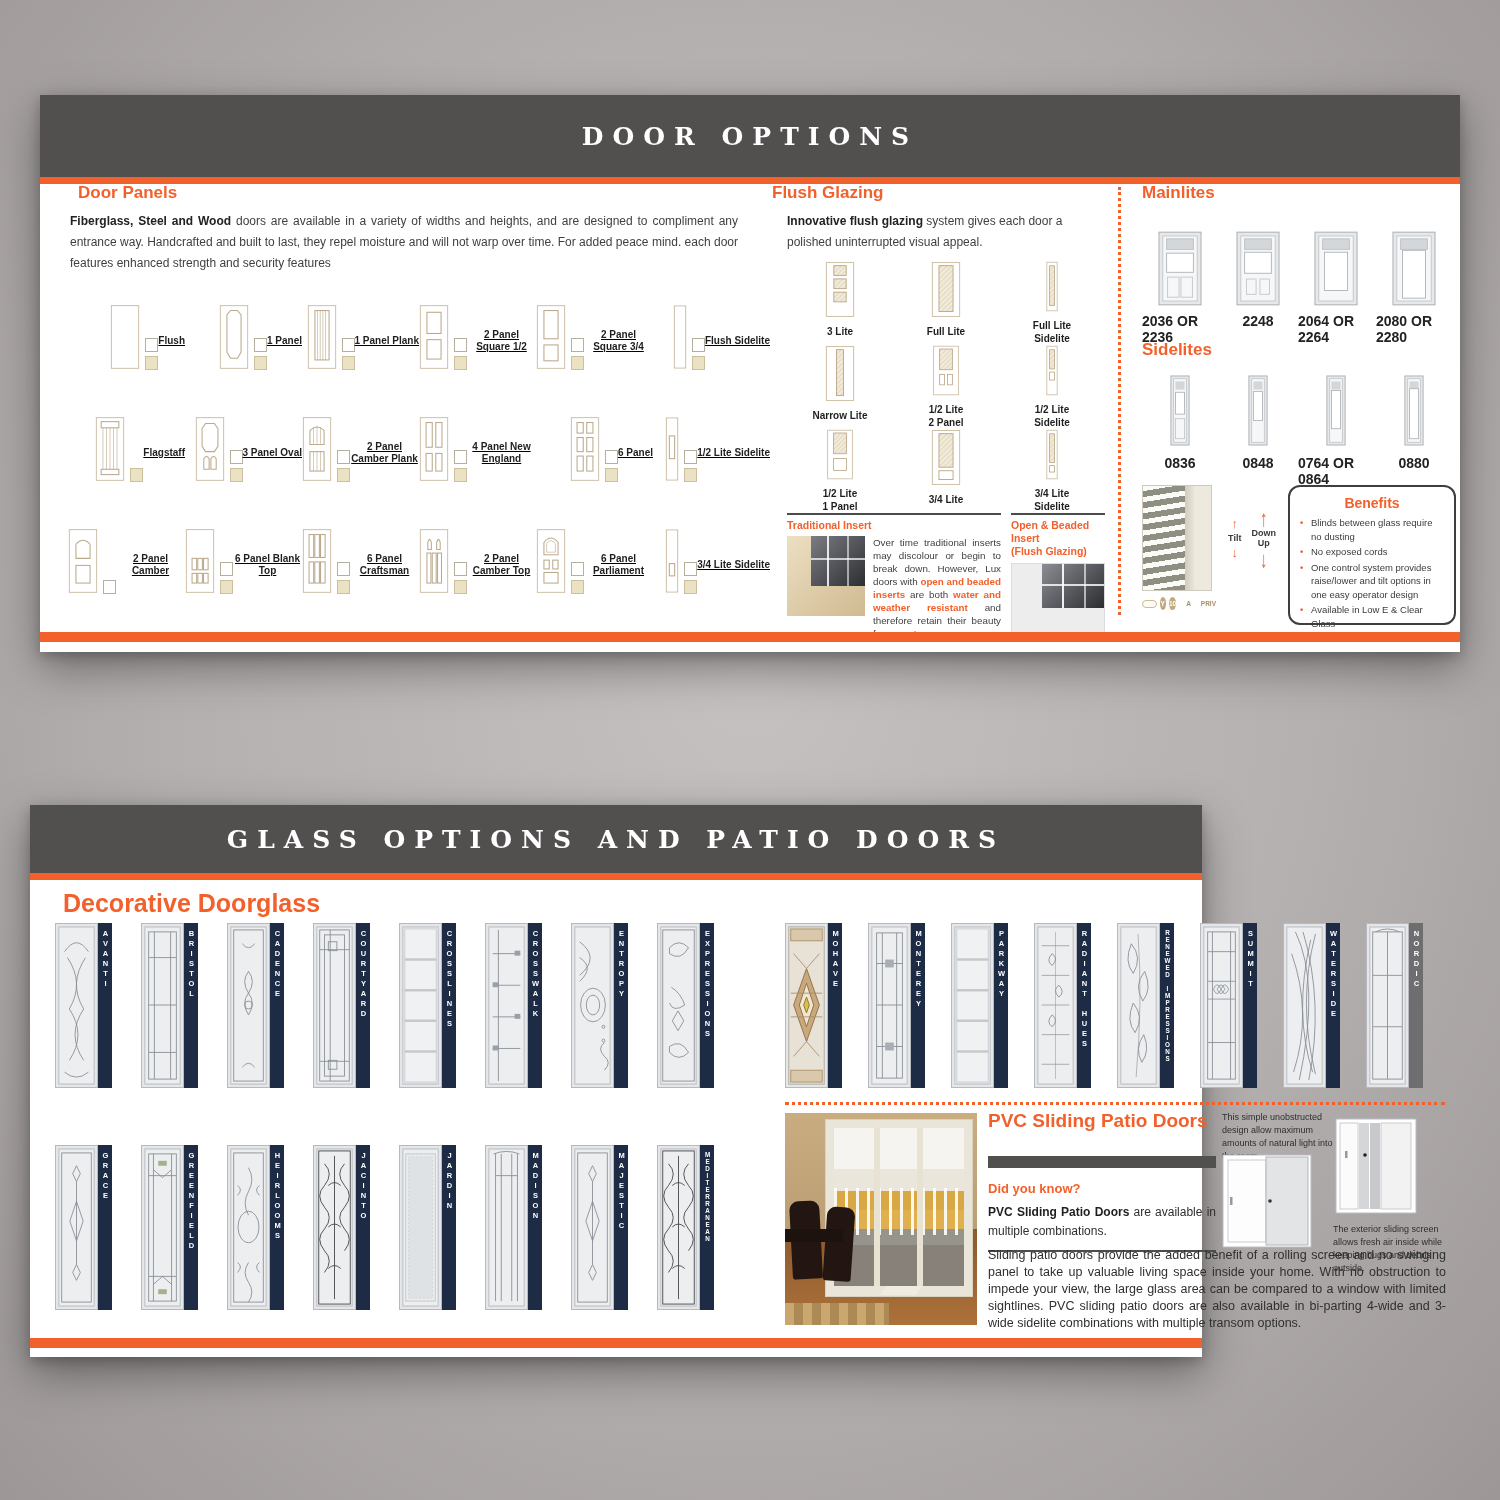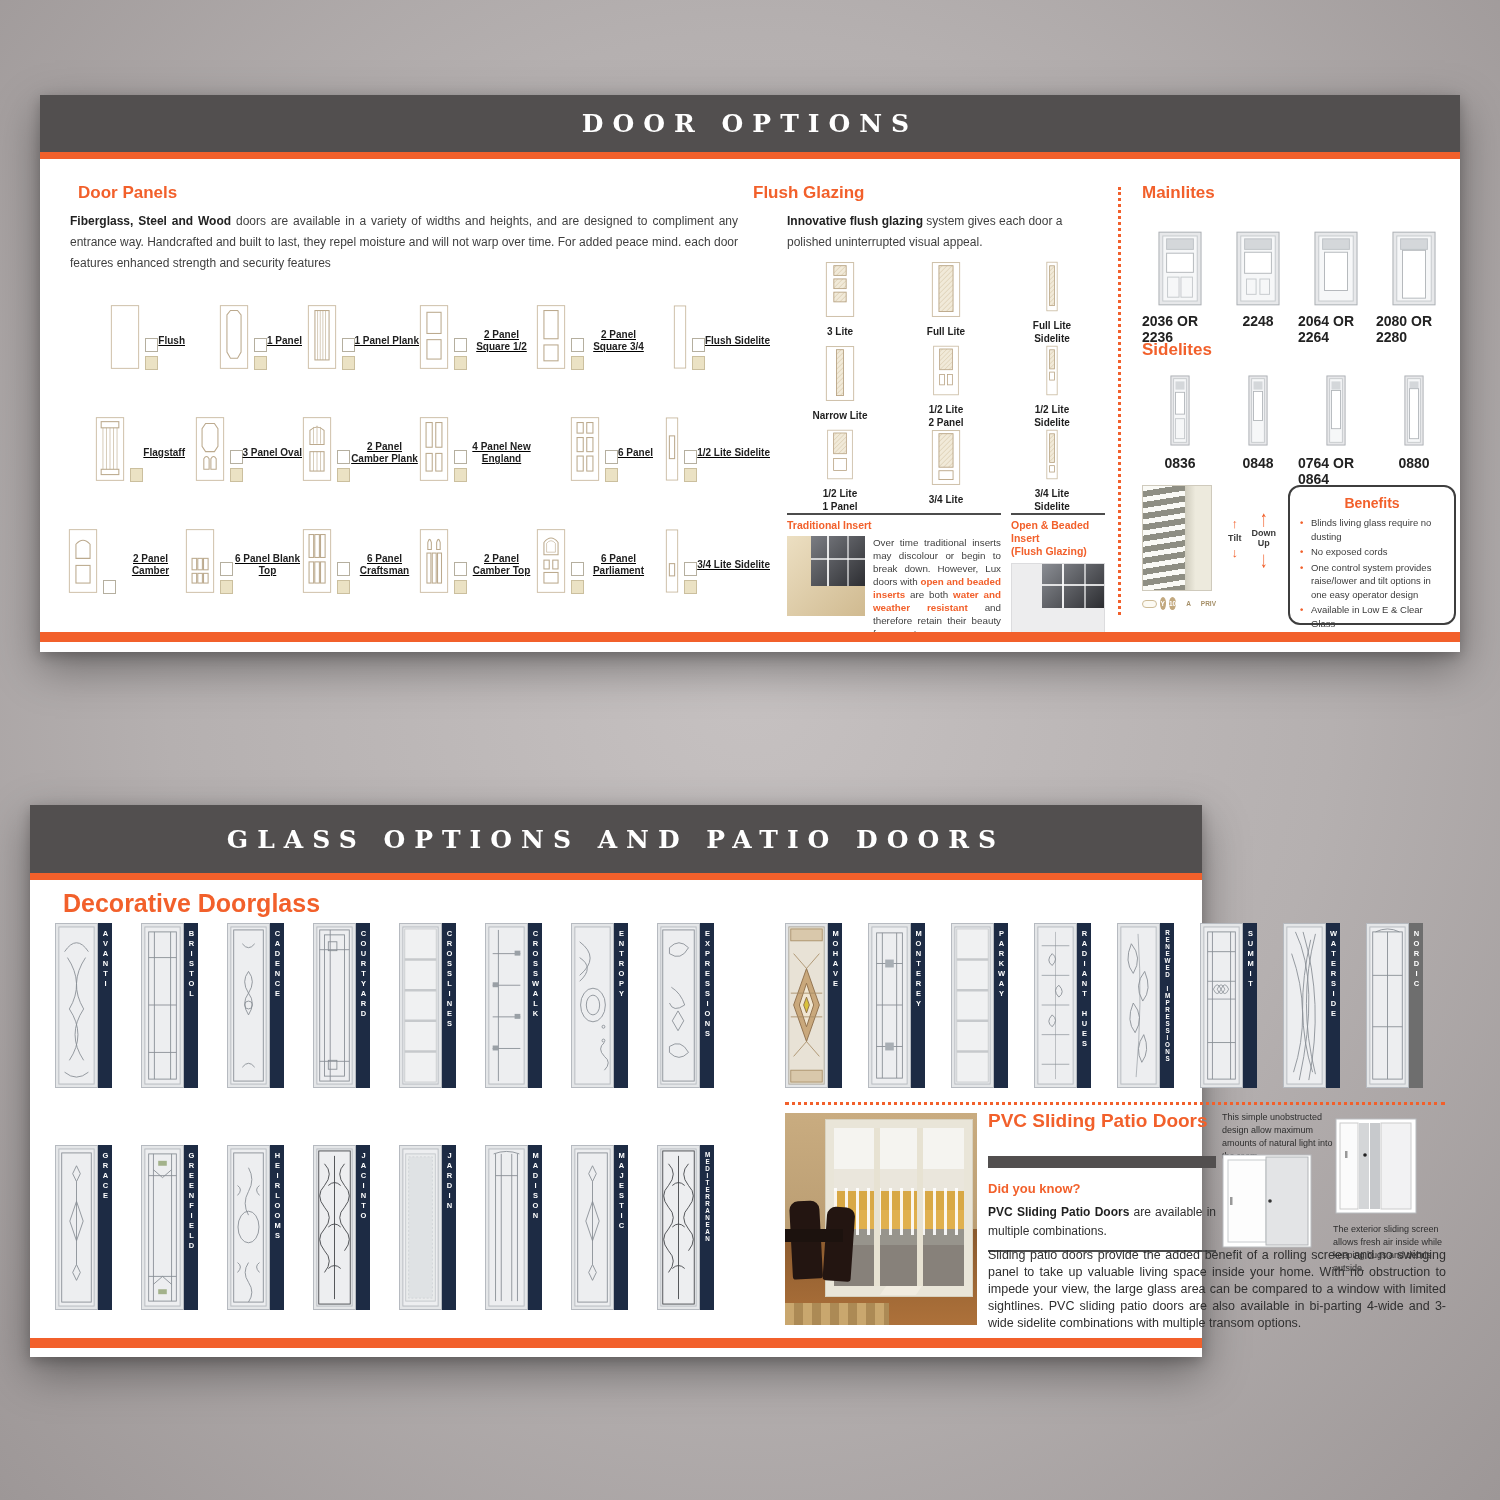--- a/index.html
+++ b/index.html
@@ -10,21 +10,21 @@
   }
   *{box-sizing:border-box;}
   html,body{margin:0;padding:0;}
   body{width:1500px;height:1500px;font-family:"Liberation Sans",sans-serif;}
   .stage{position:relative;width:1500px;height:1500px;overflow:hidden;
     background:radial-gradient(ellipse at 50% 45%, #c6c1c1 0%, #b5b0b0 55%, #9d9797 100%);}
   .panel{position:absolute;background:#fff;
     box-shadow:0 16px 42px rgba(0,0,0,.38), 0 4px 12px rgba(0,0,0,.22);}
   .p1{left:40px;top:95px;width:1420px;height:557px;}
   .p2{left:30px;top:805px;width:1172px;height:552px;}
-  .band{height:57px;background:var(--band);display:flex;align-items:center;justify-content:center;}
+  .band{height:82px;background:var(--band);display:flex;align-items:center;justify-content:center;}
   .p2 .band{height:68px;}
   .band h1{margin:0;font-family:"DejaVu Serif","Liberation Serif",serif;color:#fff;font-weight:700;
     font-size:25px;letter-spacing:9px;}
   .oline{height:7px;background:var(--accent);}
   .obar{position:absolute;left:0;bottom:10px;height:10px;width:100%;background:var(--accent);}
   .p2 .obar{bottom:9px;}
   h2.sec-title{position:absolute;margin:0;color:var(--accent);font-size:17px;font-weight:700;}
   
   #dp-title{left:38px;top:88px;}
   #dp-intro{position:absolute;left:30px;top:116px;width:668px;margin:0;
@@ -32,21 +32,21 @@
   #dp-intro b{color:#222;}
   #door-grid{position:absolute;left:28px;top:186px;width:702px;display:grid;grid-template-columns:repeat(6,1fr);}
   .dcell{height:112px;display:flex;align-items:center;justify-content:flex-end;text-decoration:underline;}
   .dart{display:flex;align-items:flex-end;gap:5px;}
   .dart svg{display:block;}
   .dlbl{margin-top:8px;font-size:10px;font-weight:700;color:#1e1e1e;text-align:center;white-space:pre-line;line-height:1.25;}
   .sqcol{display:flex;flex-direction:column;gap:4px;}
   .sq{width:13px;height:14px;background:#fff;border:1px solid #b5af9f;}
   .sq.tan{background:#EBE2C4;border-color:#CBBF9E;}
   
-  #fg-title{left:713px;top:88px;}
+  #fg-title{left:732px;top:88px;}
   #fg-intro{position:absolute;left:747px;top:116px;width:302px;margin:0;
     font-size:12px;line-height:21px;color:#3f3f3f;}
   #fg-intro b{color:#222;}
   #fg-grid{position:absolute;left:747px;top:166px;width:318px;display:grid;grid-template-columns:repeat(3,1fr);}
   .fgcell{height:84px;display:flex;flex-direction:column;align-items:center;}
   .inserts{position:absolute;left:747px;top:418px;width:318px;display:flex;}
   .ins-l{width:214px;}
   .ins-r{width:94px;margin-left:10px;}
   .ins-rule{border-top:2px solid #4c4c4c;margin-bottom:4px;}
   .ins-label{color:var(--accent);font-weight:700;font-size:10.5px;line-height:1.25;white-space:pre-line;}
@@ -660,21 +660,21 @@
         </div>
         <div class="acol">
           <span class="ar big">↑</span>
           <span class="albl"><span>Down</span><br><span>Up</span></span>
           <span class="ar big">↓</span>
         </div>
       </div>
       <div class="bbox">
         <h3>Benefits</h3>
         <ul id="ben-list">
-            <li>Blinds living glass require no dusting</li>
+            <li>Blinds between glass require no dusting</li>
             <li>No exposed cords</li>
             <li>One control system provides raise/lower and tilt options in one easy operator design</li>
             <li>Available in Low E &amp; Clear Glass</li>
           </ul>
       </div>
     </div>
 
     <div class="obar"></div>
   </section>
 

